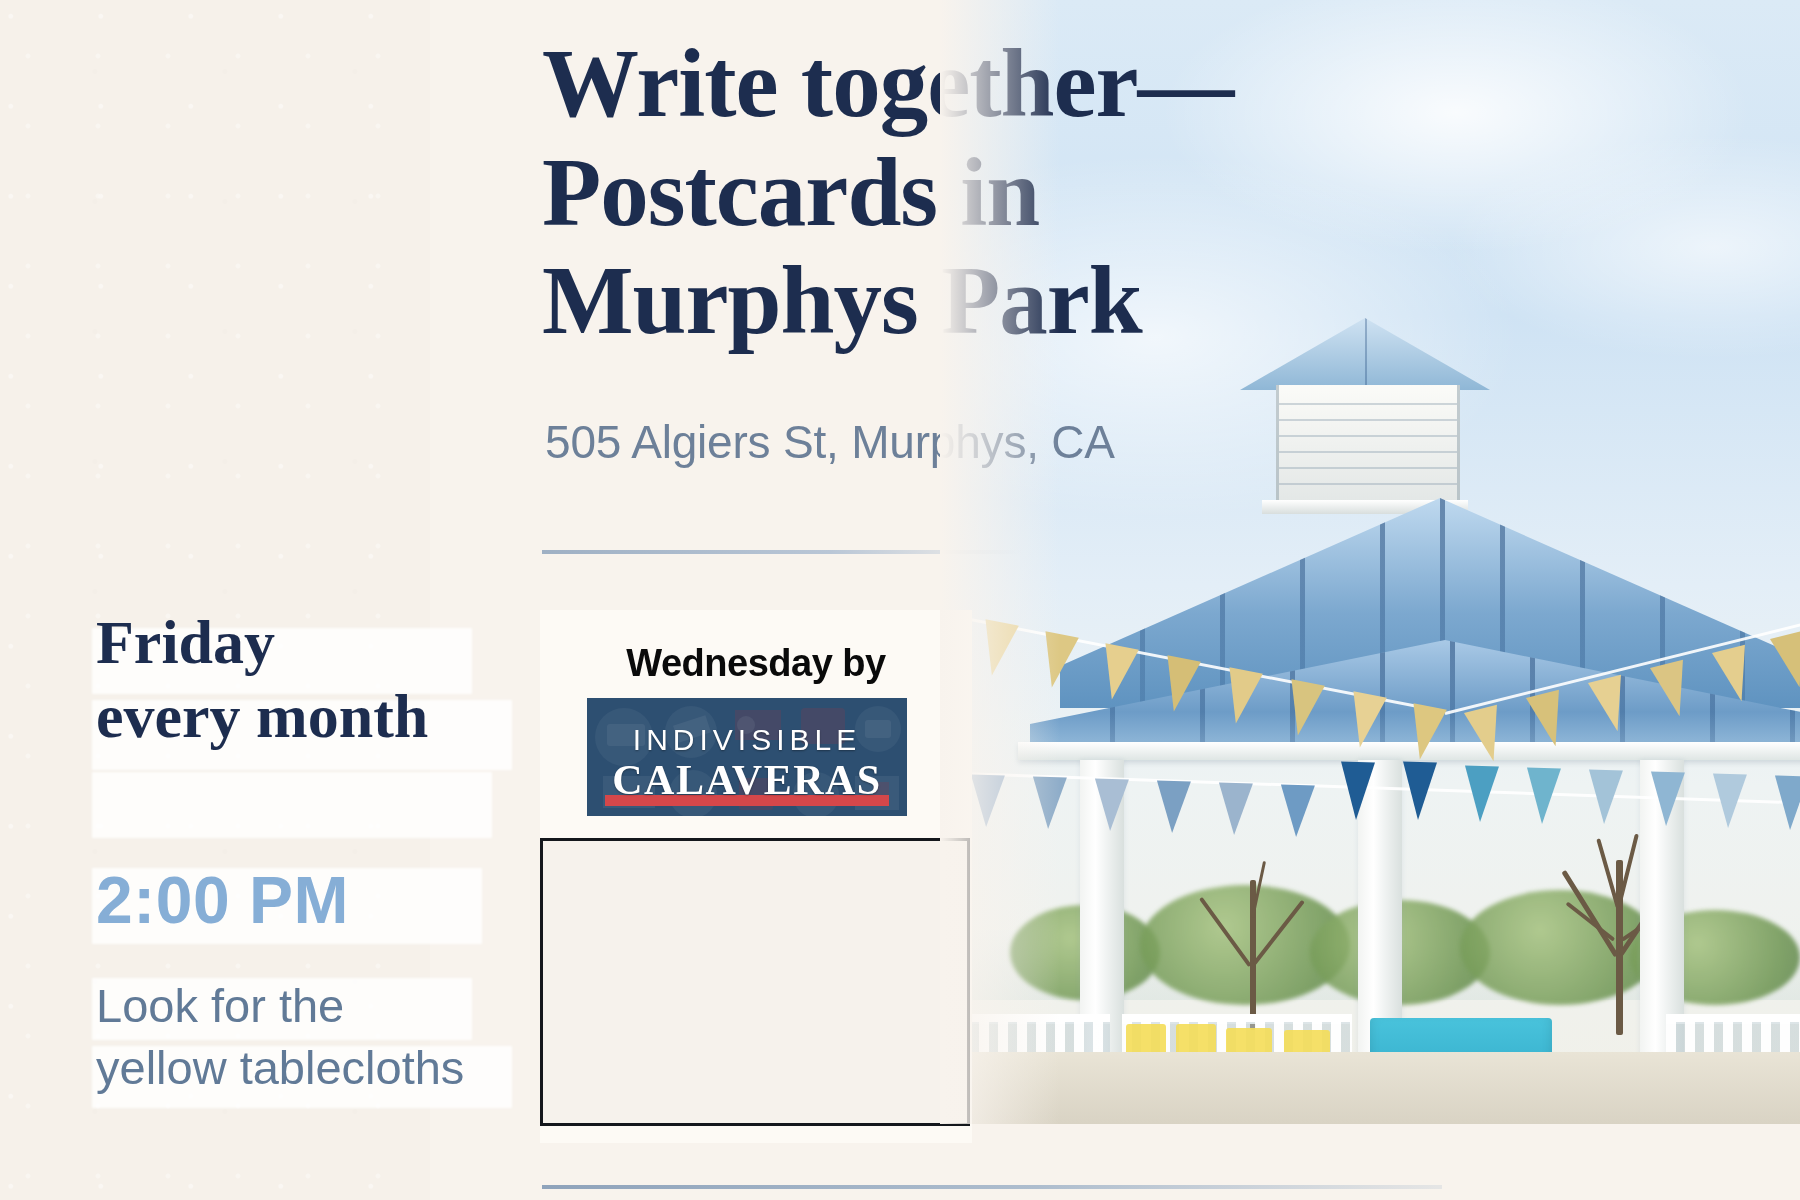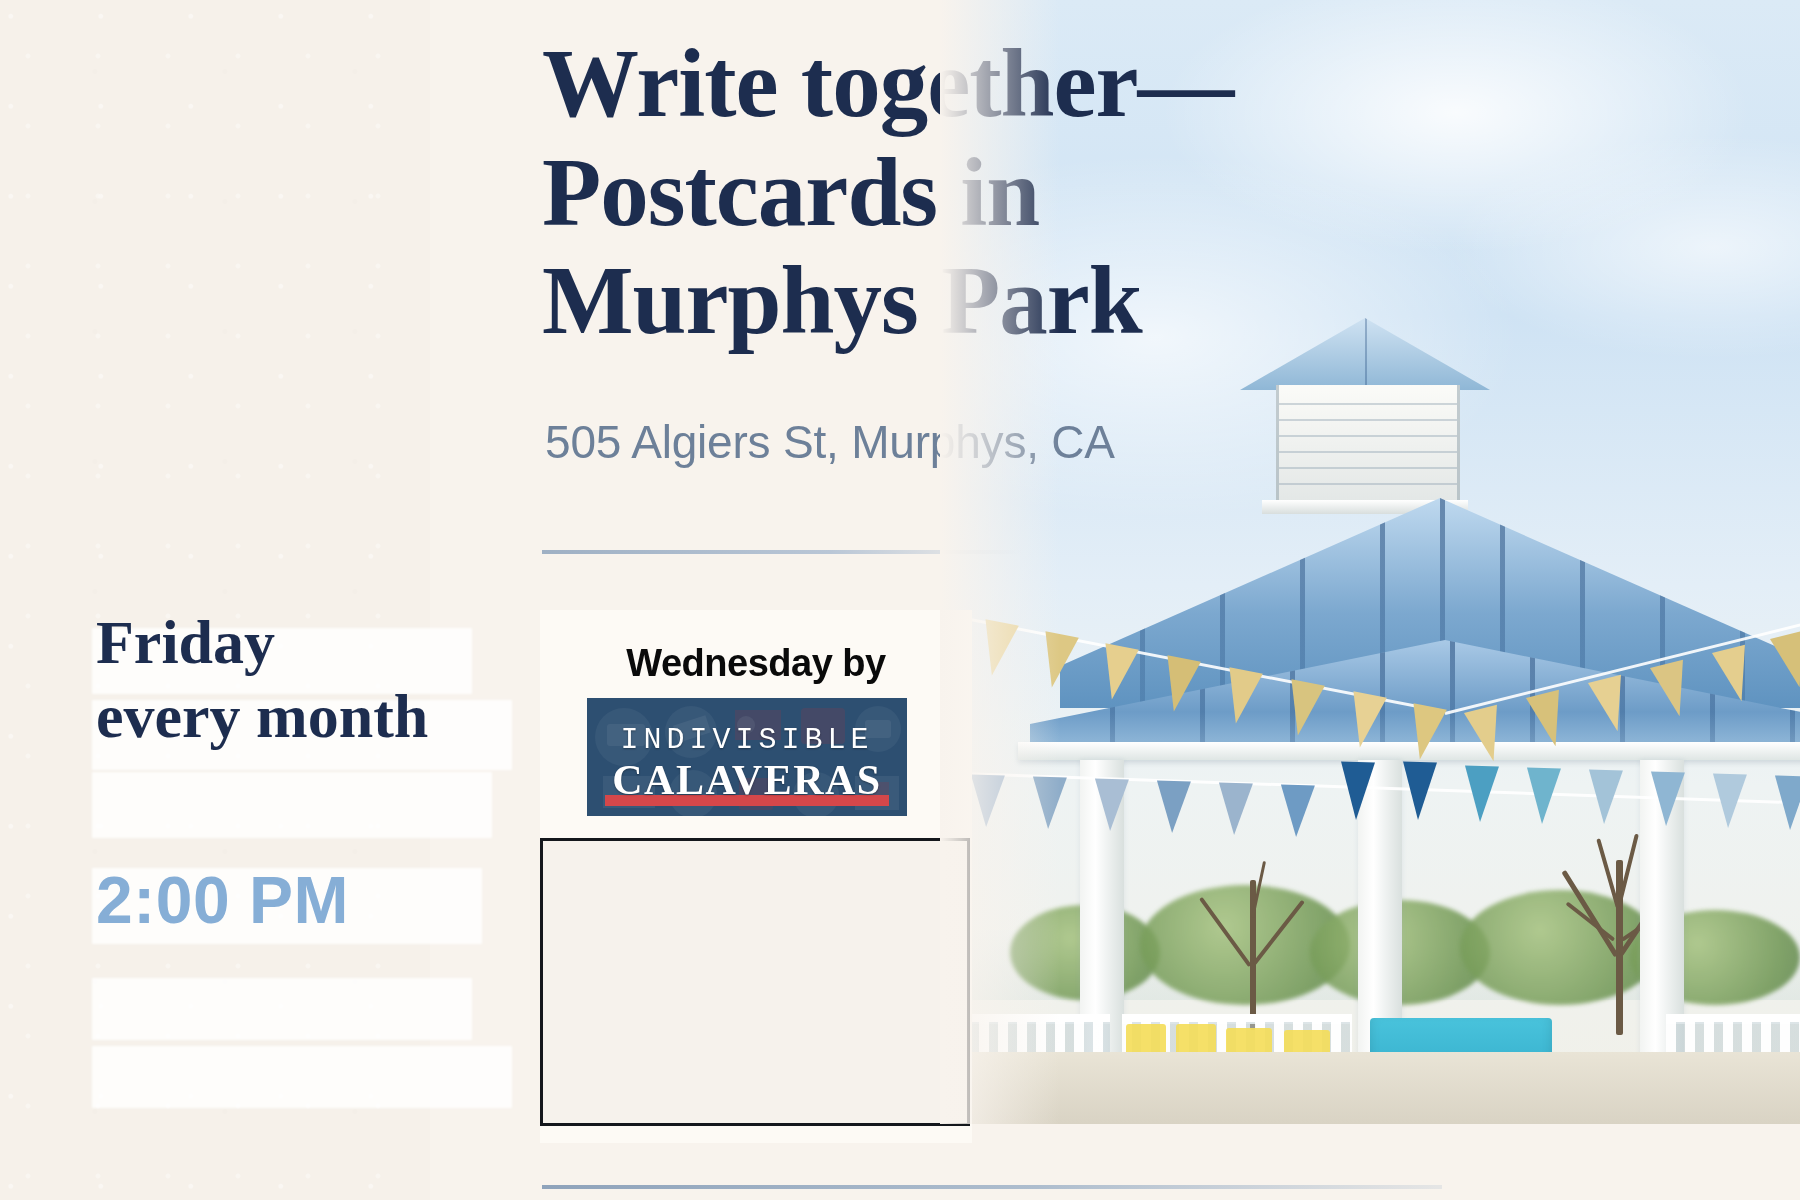--- a/index.html
+++ b/index.html
@@ -207,21 +207,21 @@
     background:#2d4f71;overflow:hidden;
   }
   .logo .iconpat{
     position:absolute;inset:0;opacity:.5;
   }
   .logo .ic{position:absolute;border-radius:50%;background:rgba(255,255,255,.10);}
   .logo .ic2{position:absolute;background:rgba(178,48,58,.35);}
   .logo .ic3{position:absolute;background:rgba(255,255,255,.13);}
   .logo-indiv{
     position:absolute;left:0;right:0;top:25px;text-align:center;
-    color:#ffffff;font-family:Liberation Mono, monospace;
+    color:#ffffff;font-family:Liberation Sans, sans-serif;
     font-size:30px;letter-spacing:5px;font-weight:300;
     text-shadow:0 1px 2px rgba(0,0,0,.35);
   }
   .logo-cal{
     position:absolute;left:0;right:0;top:58px;text-align:center;
     color:#ffffff;font-family:"Liberation Serif", serif;font-weight:bold;
     font-size:42px;letter-spacing:1.5px;
     text-shadow:0 1px 2px rgba(0,0,0,.35);
   }
   .logo-bar{
@@ -413,20 +413,24 @@
   <div class="address">505 Algiers St, Murphys, CA</div>
   <div class="rule-top"></div>
 
   <div class="cadence">
     <div>Friday</div>
     <div>every month</div>
   </div>
 
   <div class="time">2:00 PM</div>
 
+  <div class="lookfor">
+    <div>Look for the</div>
+    <div>yellow tablecloths</div>
+  </div>
 
   <div class="sponsor-card">
     <div class="sponsored-by">Wednesday by</div>
 
     <div class="logo">
       <div class="iconpat">
         <div class="ic" style="left:8px;top:10px;width:58px;height:58px;"></div>
         <div class="ic3" style="left:20px;top:26px;width:38px;height:22px;border-radius:3px;"></div>
         <div class="ic" style="left:78px;top:8px;width:52px;height:52px;"></div>
         <div class="ic3" style="left:88px;top:22px;width:34px;height:18px;transform:rotate(-18deg);"></div>

